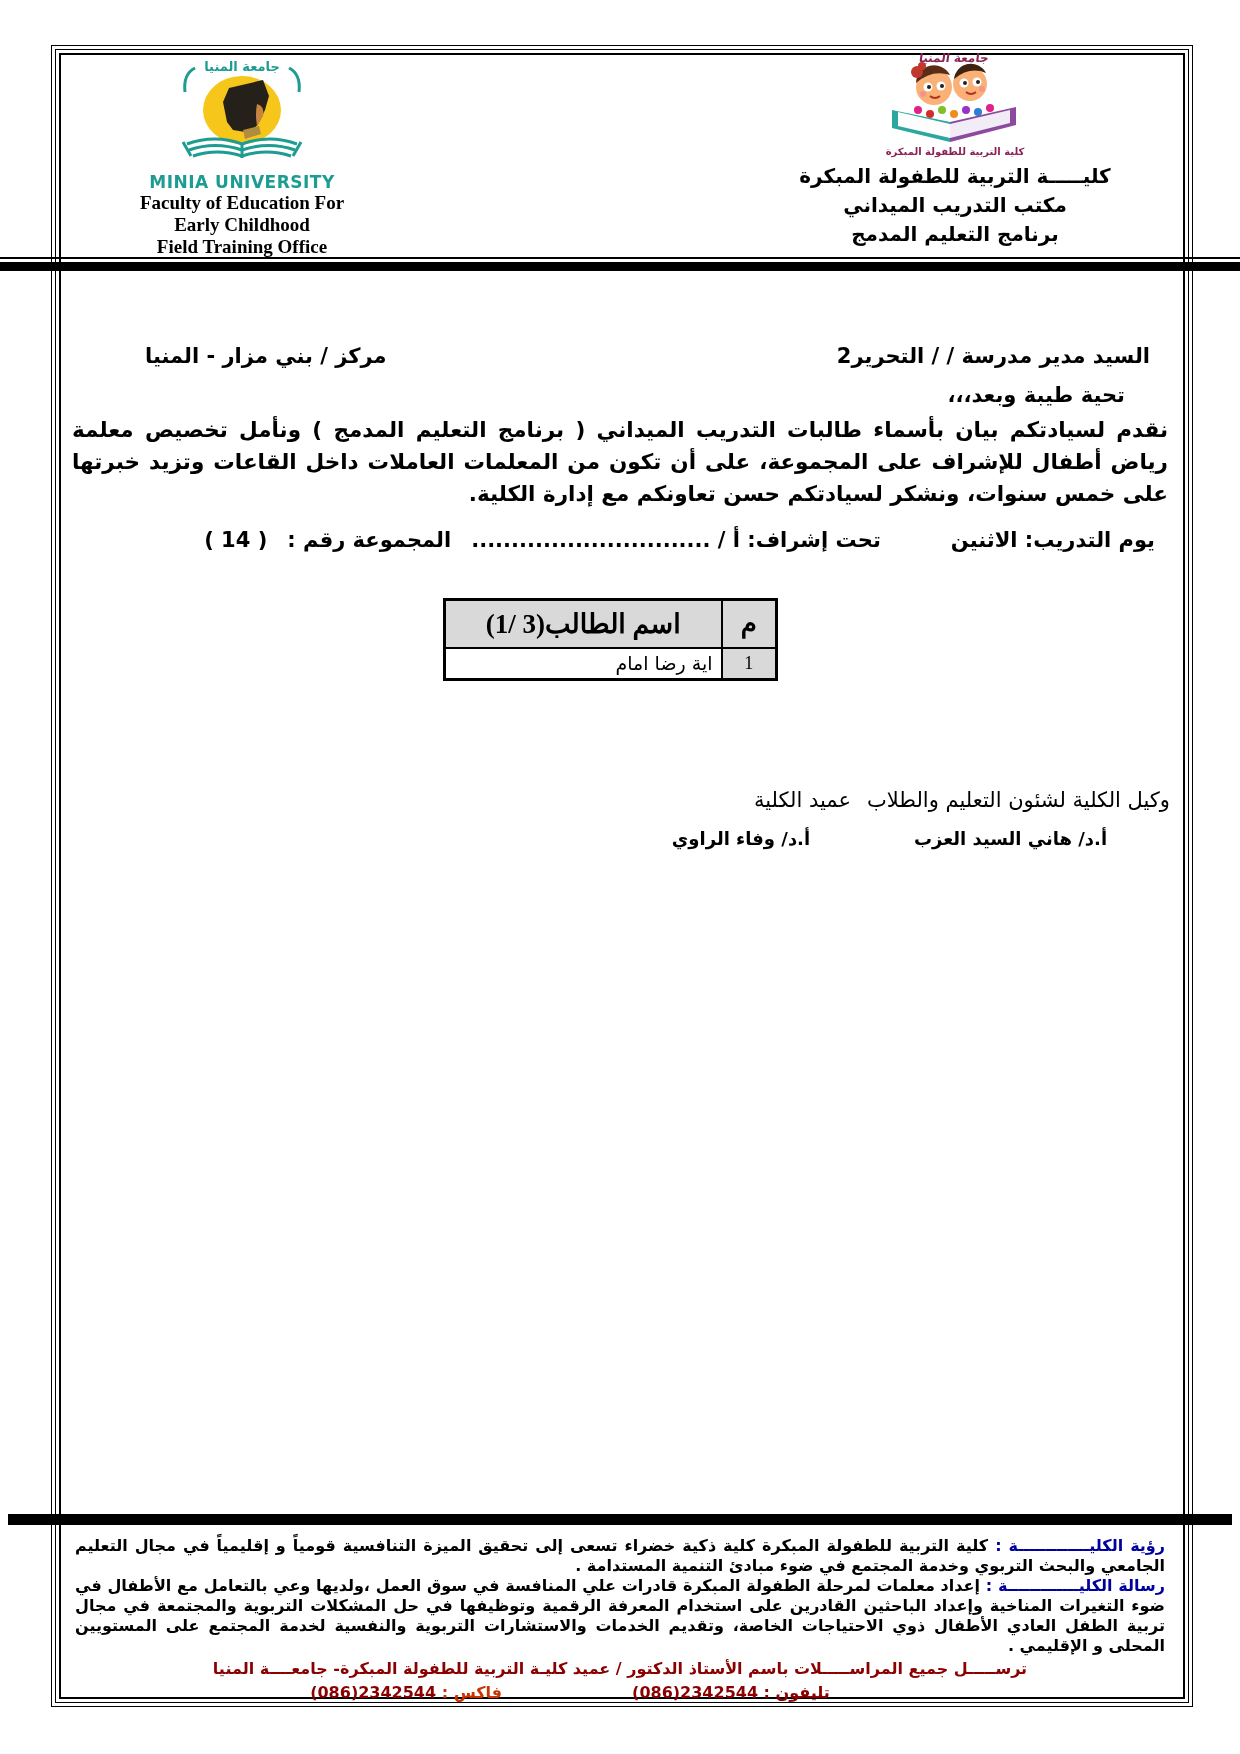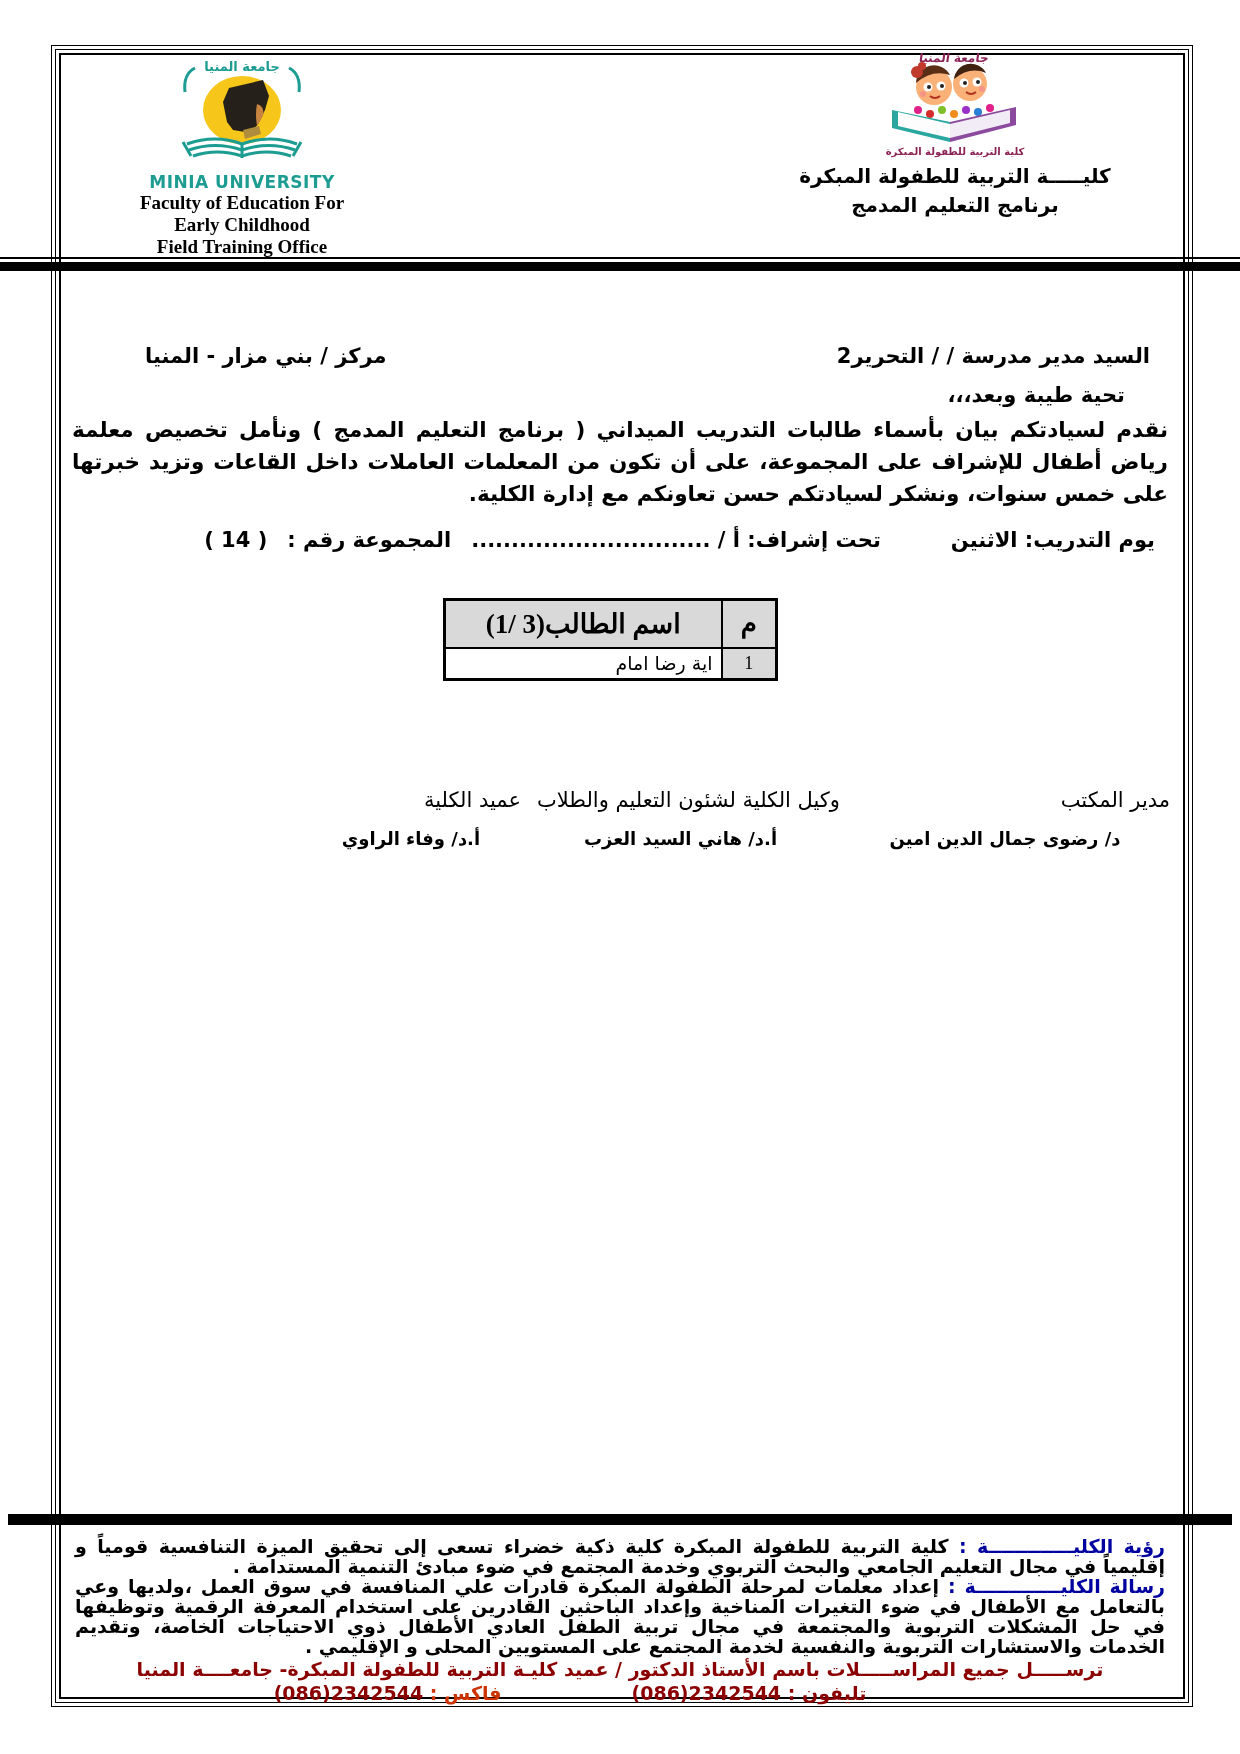--- a/index.html
+++ b/index.html
@@ -54,21 +54,21 @@
 
   
   .sigs{position:absolute;left:70px;top:788px;width:1100px;direction:rtl;display:flex;}
   .sig{text-align:center;}
   .sig .t{font-size:21px;text-align:right;}
   .sig .n{font-weight:bold;font-size:18px;margin-top:16px;}
   .sig1{width:30%;} .sig2{width:21%;} .sig3{width:29%;} .sig4{width:20%;}
 
   
   .footer{position:absolute;left:75px;top:1536px;width:1090px;direction:rtl;
-          font-size:19px;font-weight:bold;line-height:20px;text-align:justify;}
+          font-size:16px;font-weight:bold;line-height:20px;text-align:justify;}
   .footer .lbl{color:#0000a0;}
   .footer .corr{color:#8b0000;text-align:center;margin-top:3px;}
   .phones{display:flex;direction:rtl;justify-content:center;gap:130px;color:#8b0000;
           margin-top:4px;position:relative;left:-50px;}
   .phones .faxlbl{color:#cc3300;}
 
   svg text{font-family:"DejaVu Sans",sans-serif;}
 </style>
 </head>
 <body>
@@ -130,20 +130,21 @@
           <circle cx="108" cy="62" r="4" fill="#2a7fd6"></circle>
         <circle cx="120" cy="58" r="4" fill="#e0218a"></circle>
       </g>
       <path d="M22,60 L80,72 L80,92 L22,78 Z" fill="#2aa8a0"></path>
       <path d="M146,57 L80,72 L80,92 L146,75 Z" fill="#8b4a9e"></path>
       <path d="M28,62 L80,74 L80,88 L28,76 Z" fill="#fdfdfd"></path>
       <path d="M140,60 L80,74 L80,88 L140,73 Z" fill="#f2ecf6"></path>
       <text x="85" y="105" font-size="10" fill="#8b2255" text-anchor="middle" font-weight="bold">كلية التربية للطفولة المبكرة</text>
     </svg>
     <div class="ar">كليـــــة التربية للطفولة المبكرة</div>
+    <div class="ar">مكتب التدريب الميداني</div>
     <div class="ar">برنامج التعليم المدمج</div>
   </div>
 
 
   <div class="addr-row">
     <span class="r">السيد مدير مدرسة  /  / التحرير2</span>
     <span class="l">مركز /  بني مزار - المنيا</span>
   </div>
 
   <div class="greeting">تحية طيبة وبعد،،،</div>
@@ -165,24 +166,20 @@
         <td class="c-name"><span>اسم الطالب</span><span class="ltr">(1/ 3)</span></td>
       </tr>
       <tr class="drow">
         <td class="c-num">1</td>
         <td class="c-name">اية رضا امام</td>
       </tr>
     </tbody>
   </table>
 
   <div class="sigs">
-    <div class="sig sig1">
-      <div class="t">مدير المكتب</div>
-      <div class="n">د/ رضوى جمال الدين امين</div>
-    </div>
     <div class="sig sig3">
       <div class="t">وكيل الكلية لشئون التعليم والطلاب</div>
       <div class="n">أ.د/ هاني السيد العزب</div>
     </div>
     <div class="sig sig4">
       <div class="t">عميد الكلية</div>
       <div class="n">أ.د/ وفاء الراوي</div>
     </div>
   </div>
 

